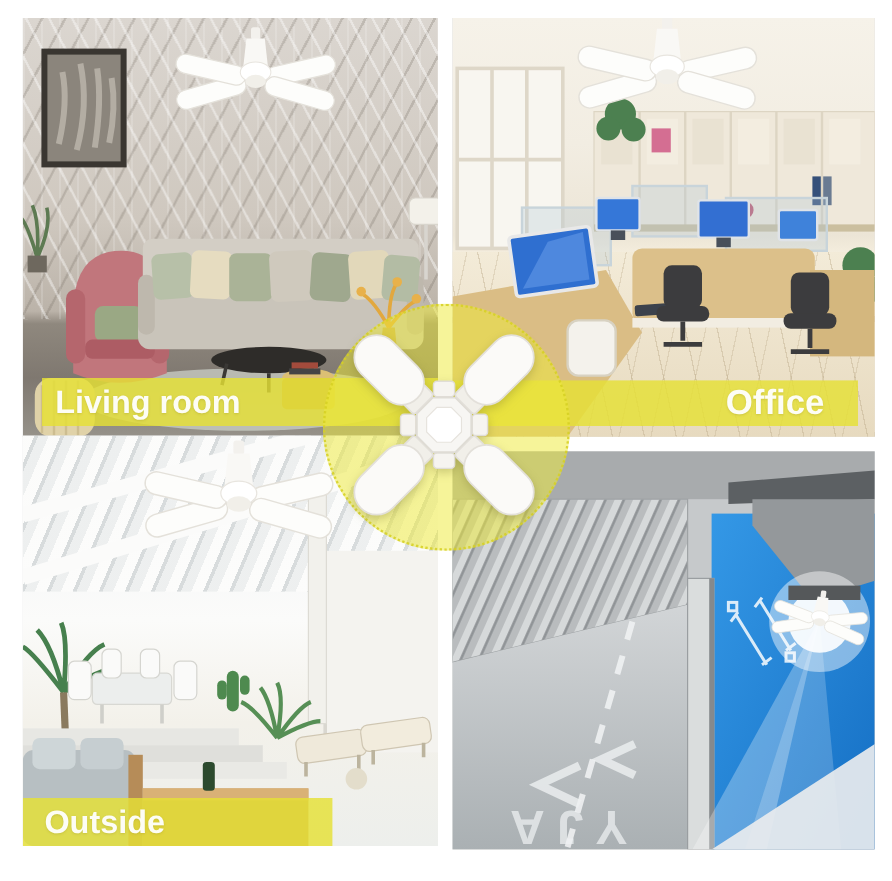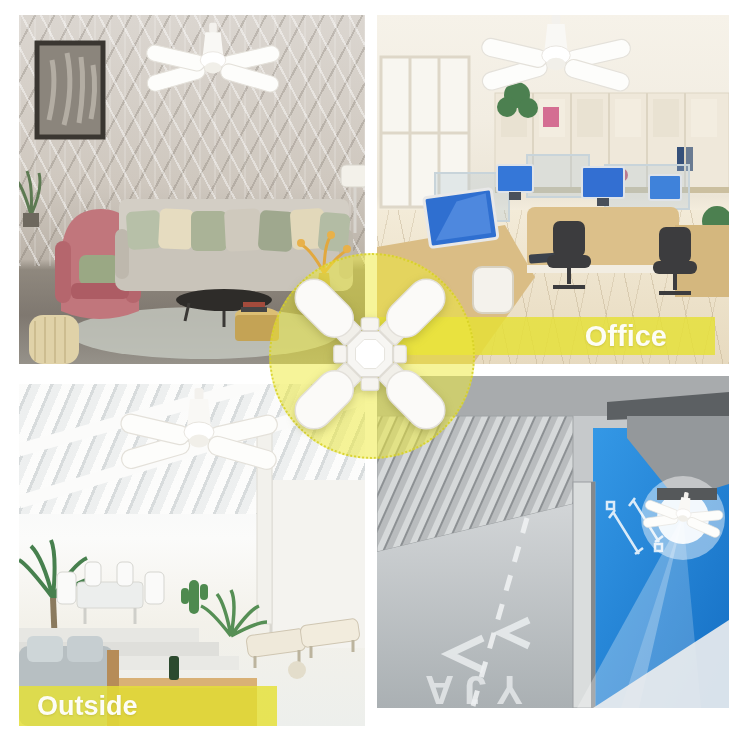--- a/index.html
+++ b/index.html
@@ -1,21 +1,21 @@
 <!DOCTYPE html>
 <html><head>
 <meta charset="utf-8">
 <style>
   html,body{margin:0;padding:0;background:#ffffff;}
   .canvas{position:relative;width:743px;height:734px;background:#ffffff;overflow:hidden;
           font-family:"Liberation Sans",sans-serif;}
   .tile{position:absolute;overflow:hidden;background:#dddddd;}
   .tile-living {left:19px;  top:15px;  width:346px; height:349px;}
   .tile-office {left:377px; top:15px;  width:352px; height:349px;}
-  .tile-outside{left:19px;  top:384px; width:346px; height:342px;text-decoration:underline;}
+  .tile-outside{left:19px;  top:363px; width:346px; height:342px;text-decoration:underline;}
   .tile-garage {left:377px; top:376px; width:352px; height:332px;}
 
   .scene{position:absolute;inset:0;}
   .scene svg{position:absolute;inset:0;}
 
   
   .scene-living{background:linear-gradient(180deg,#dbd6d0 0%,#cfc8bf 48%,#bbb3a9 70%,#8f887e 73%,#7f7870 86%,#96928a 100%);}
   .wallpattern{position:absolute;left:0;right:0;top:0;height:72%;
     background-image:
       repeating-linear-gradient(62deg, rgba(255,255,255,.42) 0 2px, rgba(255,255,255,0) 2px 17px),
@@ -34,21 +34,21 @@
   .pergola{position:absolute;top:0;left:0;right:0;height:38%;opacity:.95;
     background:repeating-linear-gradient(113deg,#fcfcfb 0 9px,#d6dadb 9px 12px,#edefef 12px 20px);}
   
   .scene-garage{background:#c6c9cb;}
 
   
   .band{position:absolute;display:flex;align-items:center;background:rgba(229,224,53,.82);
         color:#fdfdf5;font-weight:700;line-height:1;}
   .band span{text-shadow:0 1px 2px rgba(150,140,40,.30);}
   .band-living {left:16px;right:0;top:300px;height:40px;padding-left:11px;font-size:27px;}
-  .band-office {left:0;right:14px;top:302px;height:38px;justify-content:flex-end;padding-right:48px;font-size:29px;}
+  .band-office {left:0;right:14px;top:302px;height:38px;justify-content:flex-end;padding-right:28px;font-size:29px;}
   .band-outside{left:0;width:240px;top:302px;height:40px;padding-left:18px;font-size:27px;}
   .band-garage {left:172px;right:0;top:298px;height:34px;justify-content:center;font-size:28px;}
 
   
   .highlight-circle{position:absolute;left:269px;top:253px;width:206px;height:206px;border-radius:50%;
         background:rgba(238,233,60,.52);border:2px dotted rgba(214,208,36,.85);box-sizing:border-box;}
   .highlight-circle svg{position:absolute;left:0;top:0;filter:drop-shadow(0 3px 4px rgba(110,105,40,.30));}
 </style>
 </head>
 <body>
@@ -129,20 +129,23 @@
         <g>
           <rect x="322" y="150" width="28" height="22" rx="5" fill="#f3f1ea" stroke="#d9d6cd"></rect>
           <line x1="336" y1="172" x2="336" y2="218" stroke="#d8d5cf" stroke-width="3"></line>
         </g>
         <g>
           <rect x="10" y="300" width="50" height="49" rx="14" fill="#e0d2a8"></rect>
           <path d="M16,306 v40 M26,302 v46 M36,302 v46 M46,302 v46" stroke="#cdbd90" stroke-width="2"></path>
         </g>
         <use href="#fanlight" transform="translate(194,52) scale(0.85)"></use>
       </svg>
+    </div>
+    <div class="band band-living">
+      <span>Living room</span>
     </div>
   </div>
 
   
   <div class="tile tile-office">
     <div class="scene scene-office">
       <div class="officefloor"></div>
       <svg viewBox="0 0 352 349" width="352" height="349">
         <g>
           <rect x="4" y="42" width="88" height="150" fill="#f8f6f0" stroke="#ded7c8" stroke-width="3"></rect>

